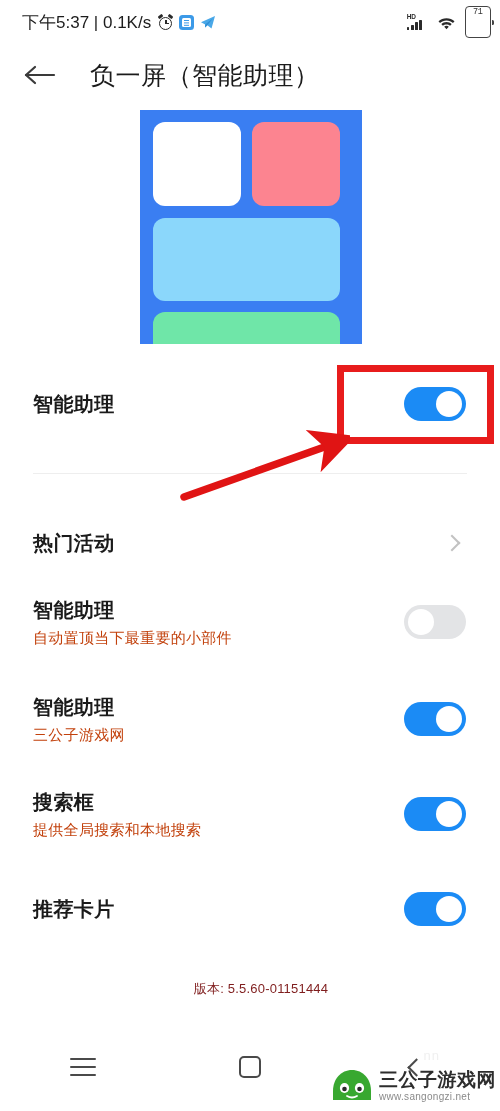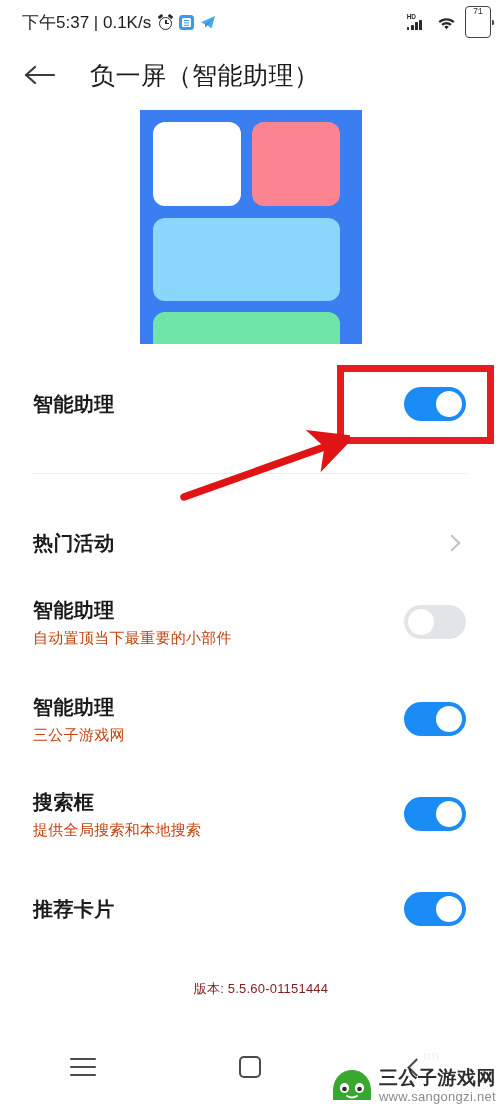--- a/index.html
+++ b/index.html
@@ -140,21 +140,21 @@
              transform:rotate(45deg); }
 
   
   .watermark{
     position:absolute; right:4px; bottom:6px; display:flex; align-items:center; gap:5px;
     pointer-events:none;
   }
   .wm-logo{ width:44px; height:38px; position:relative; }
   .wm-text{ display:flex; flex-direction:column; align-items:flex-start; }
   .wm-name{ font-size:19px; font-weight:700; color:#2d2d2d; letter-spacing:0.5px; line-height:1.05;}
-  .wm-url{ font-size:13px; color:#8a8a8a; letter-spacing:0.3px; margin-top:1px;}
+  .wm-url{ font-size:10px; color:#8a8a8a; letter-spacing:0.3px; margin-top:1px;}
   .wm-ghost{
     position:absolute; right:60px; bottom:48px; font-size:13px; color:#f0f0f0; letter-spacing:1px;
   }
 </style>
 </head>
 <body>
 
 <div class="statusbar">
   <div class="sb-left">
     <span class="sb-time">下午5:37 | 0.1K/s</span>

